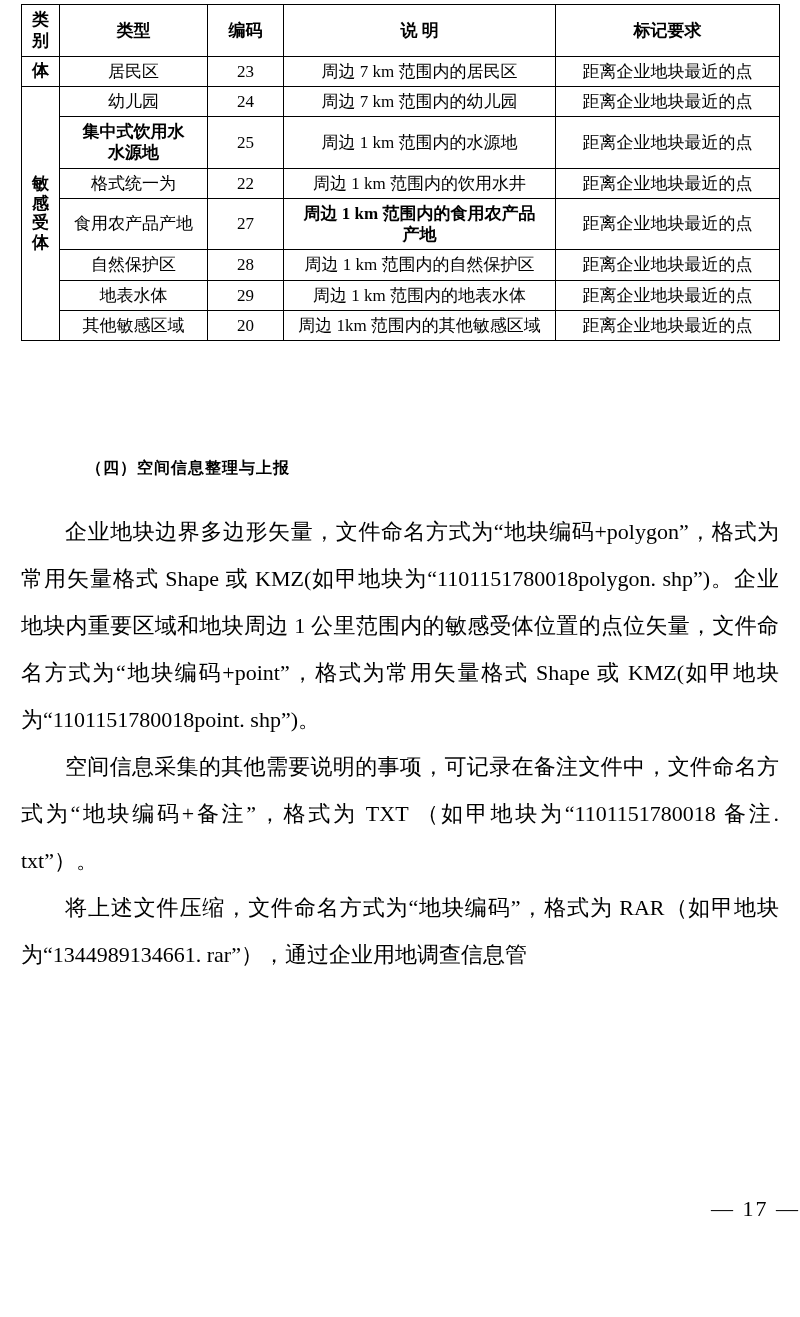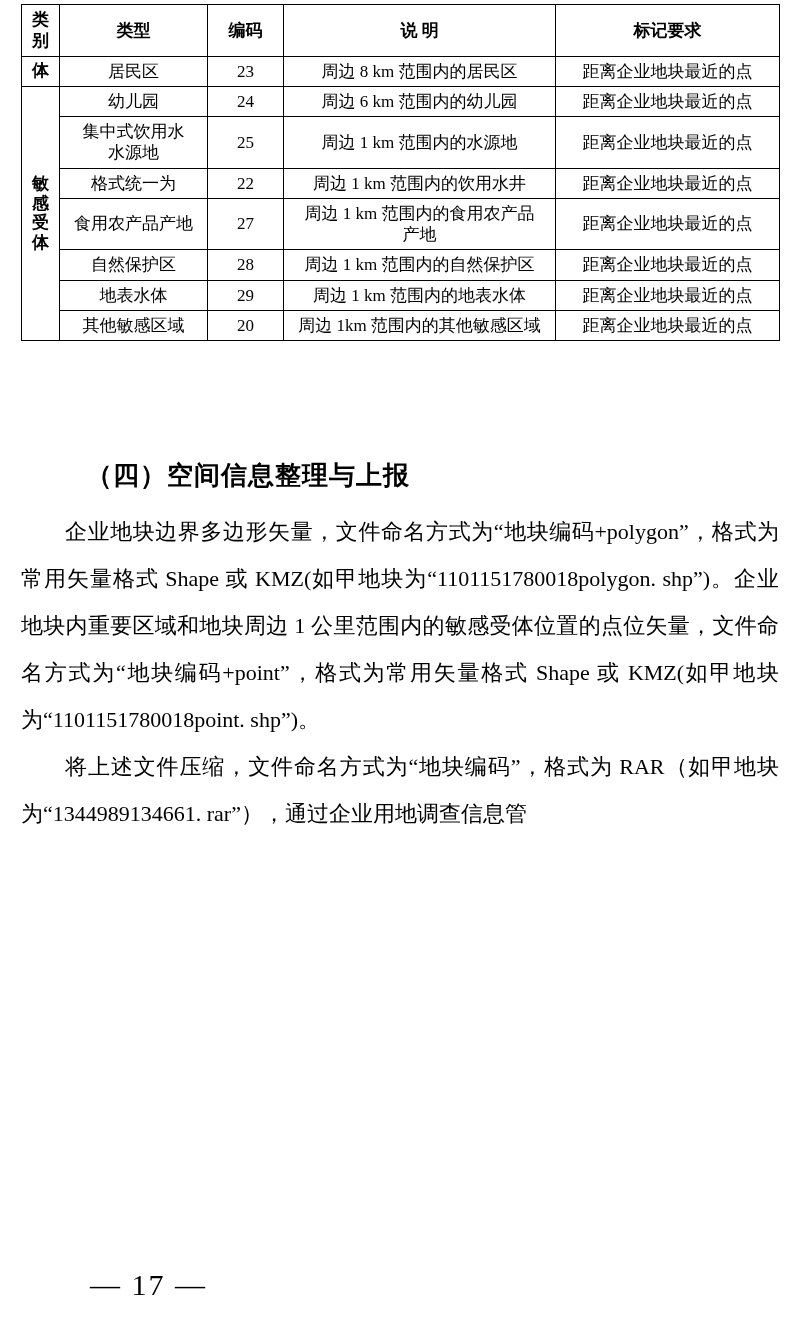--- a/index.html
+++ b/index.html
@@ -58,28 +58,28 @@
     font-weight: bold;
     padding: 2px 0;
   }
   .vert-cell .vchar {
     display: block;
     line-height: 1.15;
     font-size: 17px;
   }
   .cell-desc { font-size: 16.5px; }
   .cell-mark { font-size: 16.5px; }
-  .two-line { line-height: 1.2; }
+  .two-line { line-height: 1.2; font-weight: bold; }
 
   
   .heading {
     position: absolute;
     left: 86px;
     top: 458px;
-    font-size: 26px;
+    font-size: 16px;
     font-weight: bold;
     letter-spacing: 1px;
     font-family: "Liberation Serif", "DejaVu Serif", serif;
   }
   .body-text {
     position: absolute;
     left: 21px;
     top: 508px;
     width: 758px;
     font-size: 22px;
@@ -87,24 +87,24 @@
     text-align: justify;
     text-justify: inter-ideograph;
   }
   .body-text p {
     margin: 0 0 0 0;
     text-indent: 2em;
   }
   .page-number {
     position: absolute;
     left: 0;
-    top: 1268px;
+    top: 1196px;
     width: 800px;
-    text-align: left;
-    font-size: 30px;
+    text-align: right;
+    font-size: 22px;
     letter-spacing: 2px;
   }
   .page-number .pn-inner {
     display: inline-block;
     margin-left: 90px;
   }
 </style>
 </head>
 <body>
 
@@ -128,33 +128,33 @@
           <th>标记要求</th>
         </tr>
       </thead>
       <tbody>
         <tr>
           <td class="vert-cell" rowspan="1">
             <span class="vchar">体</span>
           </td>
           <td>居民区</td>
           <td>23</td>
-          <td class="cell-desc">周边 8 km 范围内的居民区</td>
+          <td class="cell-desc">周边 7 km 范围内的居民区</td>
           <td class="cell-mark">距离企业地块最近的点</td>
         </tr>
         <tr>
           <td class="vert-cell" rowspan="7">
             <span class="vchar">敏</span>
             <span class="vchar">感</span>
             <span class="vchar">受</span>
             <span class="vchar">体</span>
           </td>
           <td>幼儿园</td>
           <td>24</td>
-          <td class="cell-desc">周边 6 km 范围内的幼儿园</td>
+          <td class="cell-desc">周边 7 km 范围内的幼儿园</td>
           <td class="cell-mark">距离企业地块最近的点</td>
         </tr>
         <tr>
           <td class="two-line" style="white-space:pre-line">集中式饮用水
 水源地</td>
           <td>25</td>
           <td class="cell-desc">周边 1 km 范围内的水源地</td>
           <td class="cell-mark">距离企业地块最近的点</td>
         </tr>
         <tr>
@@ -189,20 +189,21 @@
           <td class="cell-mark">距离企业地块最近的点</td>
         </tr>
       </tbody>
     </table>
   </div>
 
   <div class="heading">（四）空间信息整理与上报</div>
 
   <div class="body-text">
     <p>企业地块边界多边形矢量，文件命名方式为“地块编码+polygon”，格式为常用矢量格式 Shape 或 KMZ(如甲地块为“1101151780018polygon. shp”)。企业地块内重要区域和地块周边 1 公里范围内的敏感受体位置的点位矢量，文件命名方式为“地块编码+point”，格式为常用矢量格式 Shape 或 KMZ(如甲地块为“1101151780018point. shp”)。</p>
+    <p>空间信息采集的其他需要说明的事项，可记录在备注文件中，文件命名方式为“地块编码+备注”，格式为 TXT （如甲地块为“1101151780018 备注. txt”）。</p>
     <p>将上述文件压缩，文件命名方式为“地块编码”，格式为 RAR（如甲地块为“1344989134661. rar”），通过企业用地调查信息管</p>
   </div>
 
   <div class="page-number">
     <span class="pn-inner">—  17  —</span>
   </div>
 
 </div>
 
 </body></html>

